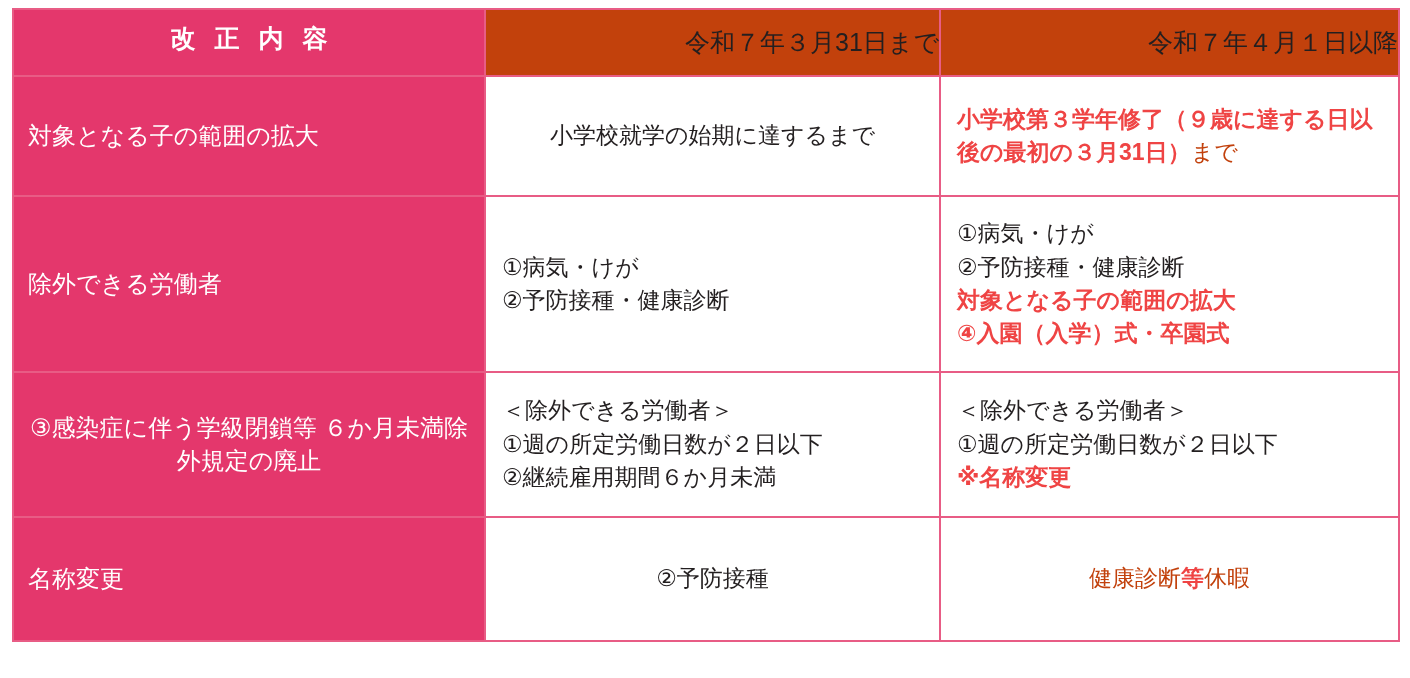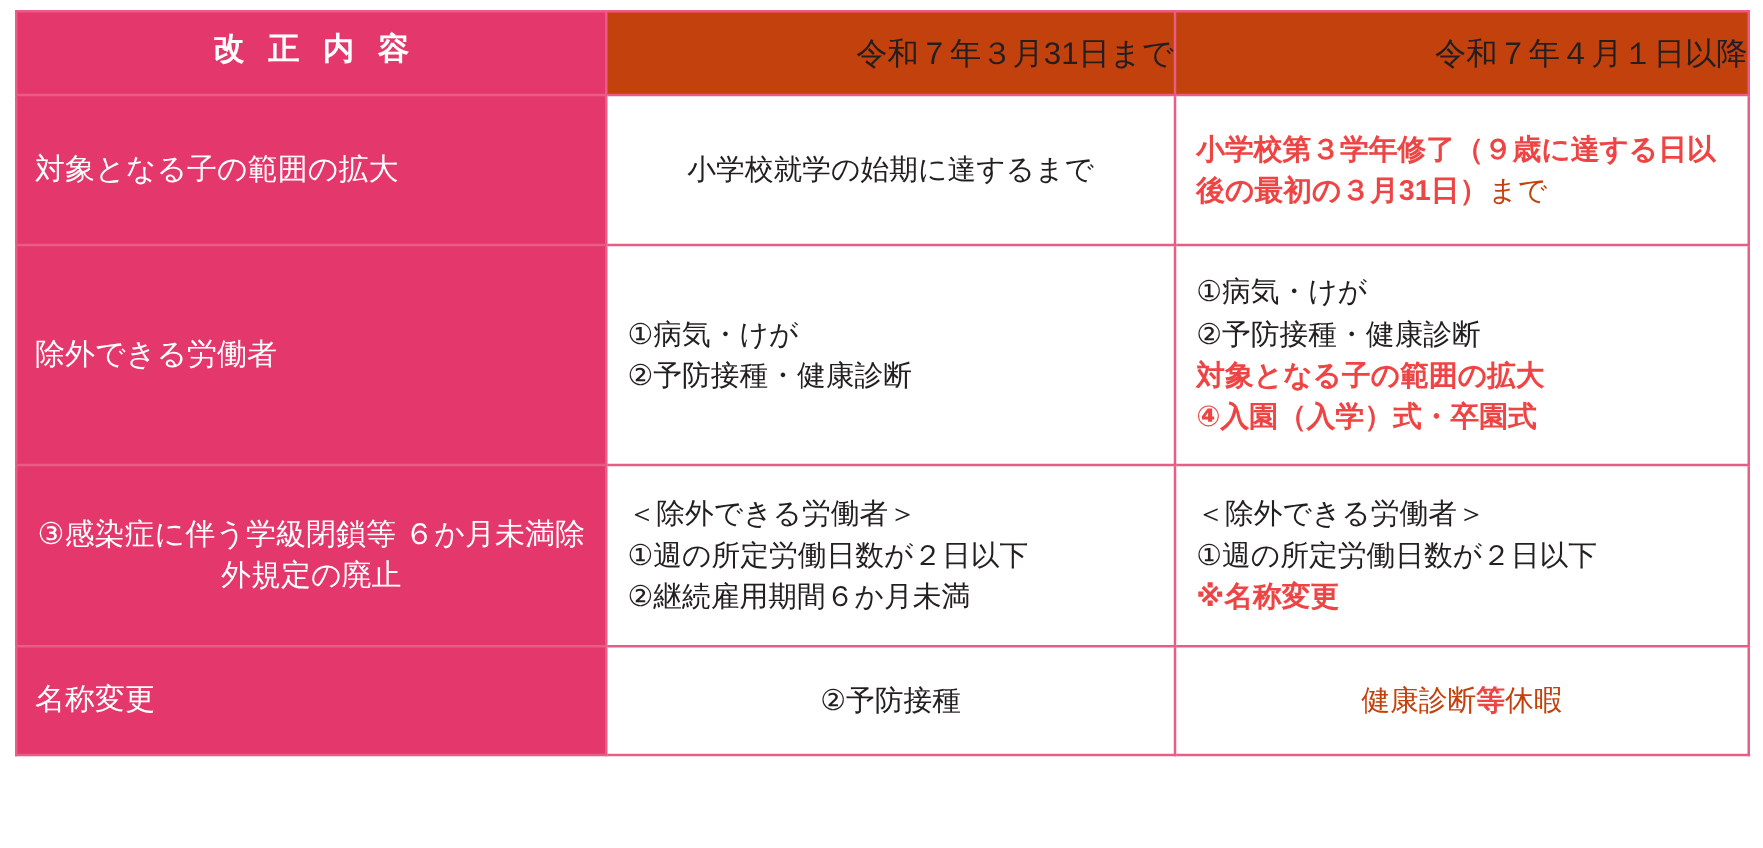--- a/index.html
+++ b/index.html
@@ -90,21 +90,21 @@
   .plain {
     color: #c2410c;
     font-weight: normal;
   }
 
   
   tr.r-head td { height: 62px; }
   tr.r1 td { height: 120px; }
   tr.r2 td { height: 176px; }
   tr.r3 td { height: 145px; }
-  tr.r4 td { height: 87px; }
+  tr.r4 td { height: 124px; }
 </style>
 </head>
 <body>
 
 <div class="sheet">
   <table class="comparison">
     <colgroup>
       <col class="c1">
         <col class="c2">
         <col class="c3">

